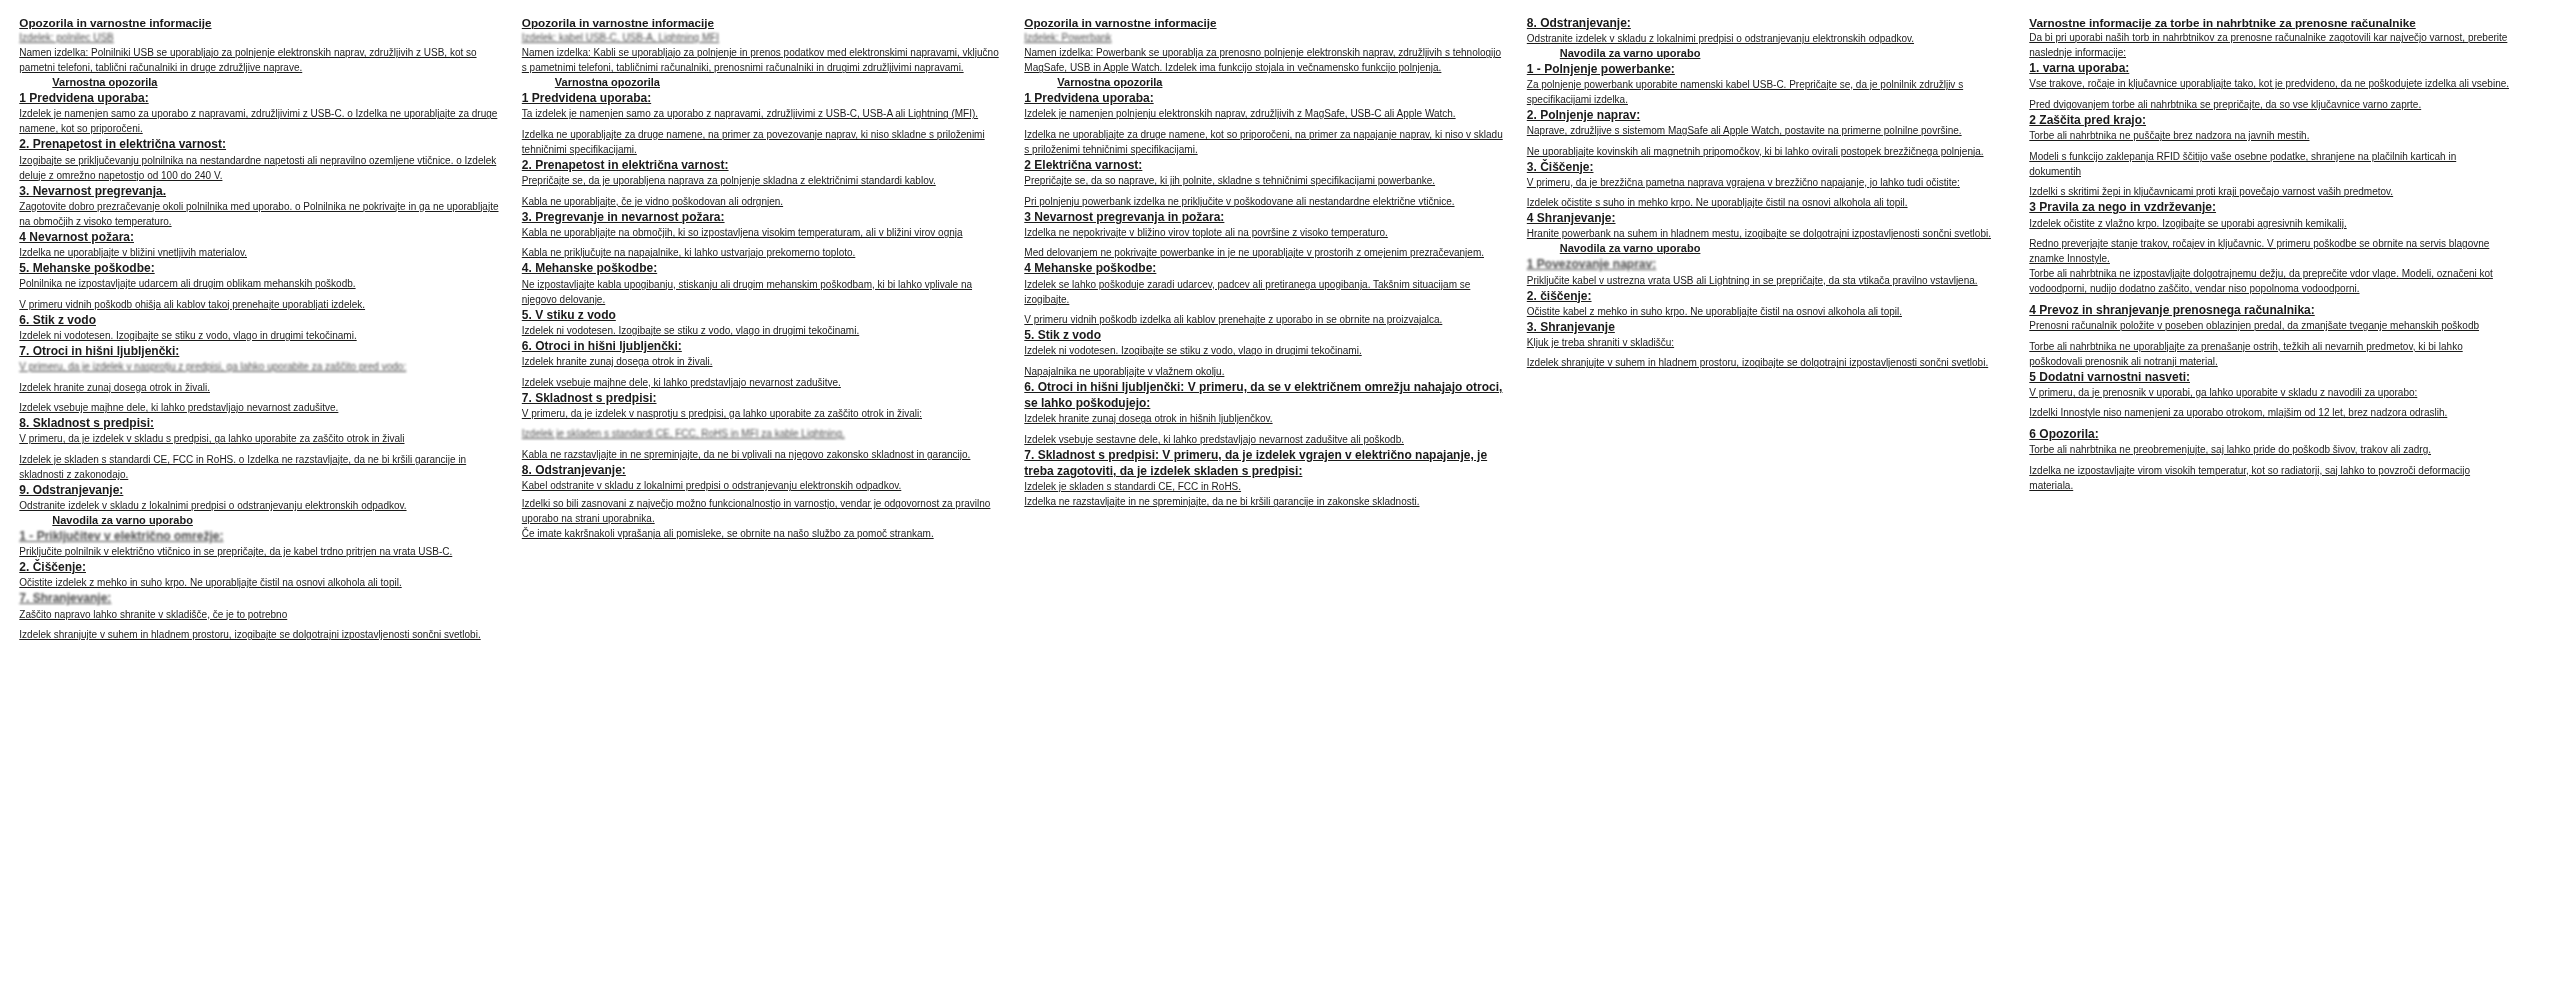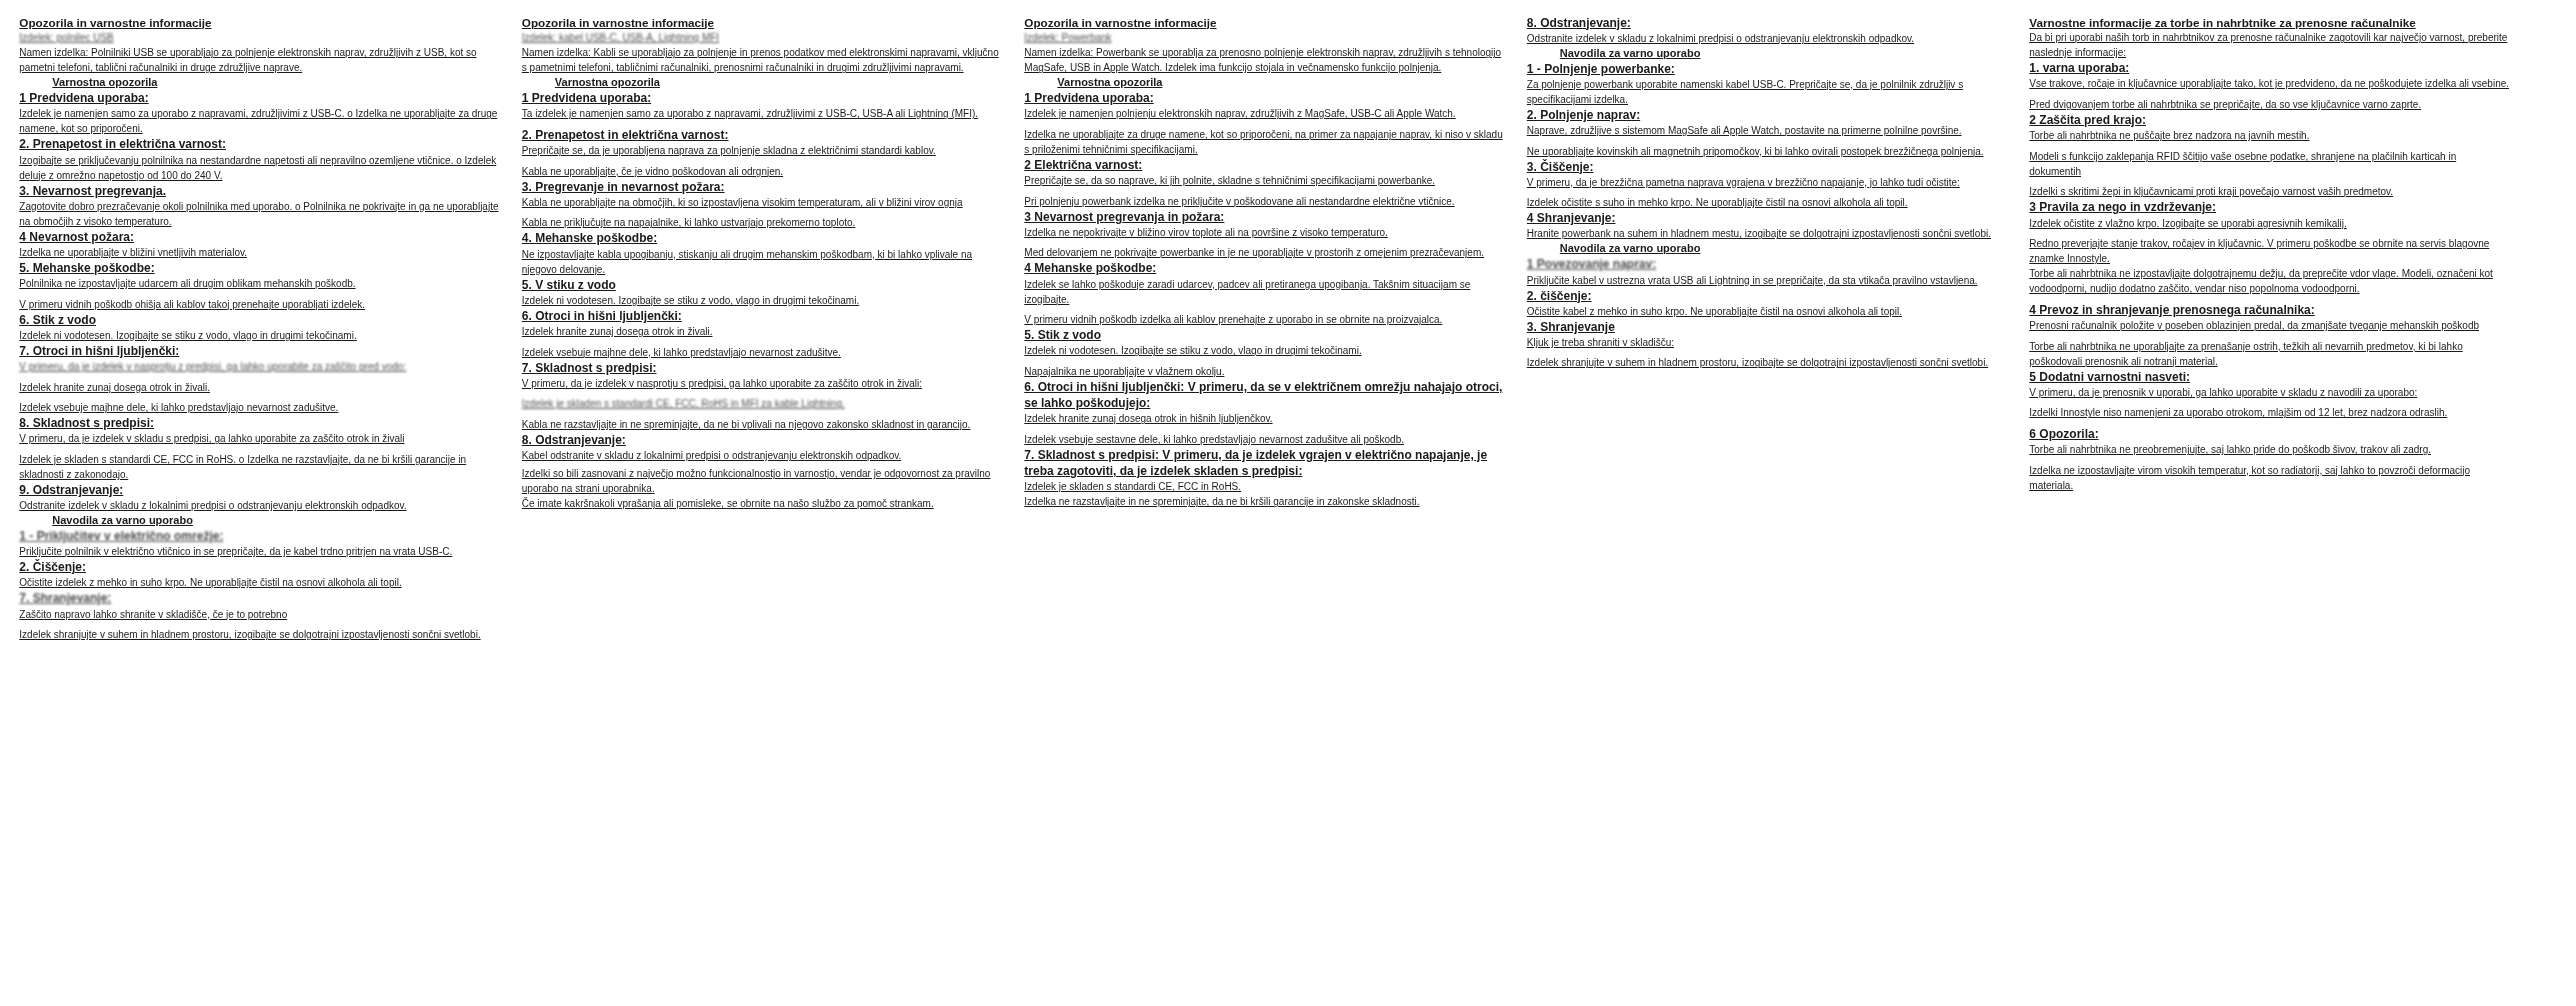--- a/index.html
+++ b/index.html
@@ -108,20 +108,21 @@
     <p class="para">Izdelek shranjujte v suhem in hladnem prostoru, izogibajte se dolgotrajni izpostavljenosti sončni svetlobi.</p>
   </div>
 
   <div class="col">
     <h3 class="doc-title">Opozorila in varnostne informacije</h3>
     <p class="para blurred-soft">Izdelek: kabel USB-C, USB-A, Lightning MFI</p>
     <p class="para">Namen izdelka: Kabli se uporabljajo za polnjenje in prenos podatkov med elektronskimi napravami, vključno s pametnimi telefoni, tabličnimi računalniki, prenosnimi računalniki in drugimi združljivimi napravami.</p>
     <h4 class="sec-head">Varnostna opozorila</h4>
     <h4 class="sub-head">1 Predvidena uporaba:</h4>
     <p class="para tight">Ta izdelek je namenjen samo za uporabo z napravami, združljivimi z USB-C, USB-A ali Lightning (MFI).</p>
+    <p class="para">Izdelka ne uporabljajte za druge namene, na primer za povezovanje naprav, ki niso skladne s priloženimi tehničnimi specifikacijami.</p>
     <h4 class="sub-head">2. Prenapetost in električna varnost:</h4>
     <p class="para tight">Prepričajte se, da je uporabljena naprava za polnjenje skladna z električnimi standardi kablov.</p>
     <p class="para">Kabla ne uporabljajte, če je vidno poškodovan ali odrgnjen.</p>
     <h4 class="sub-head">3. Pregrevanje in nevarnost požara:</h4>
     <p class="para tight">Kabla ne uporabljajte na območjih, ki so izpostavljena visokim temperaturam, ali v bližini virov ognja</p>
     <p class="para">Kabla ne priključujte na napajalnike, ki lahko ustvarjajo prekomerno toploto.</p>
     <h4 class="sub-head">4. Mehanske poškodbe:</h4>
     <p class="para">Ne izpostavljajte kabla upogibanju, stiskanju ali drugim mehanskim poškodbam, ki bi lahko vplivale na njegovo delovanje.</p>
     <h4 class="sub-head">5. V stiku z vodo</h4>
     <p class="para">Izdelek ni vodotesen. Izogibajte se stiku z vodo, vlago in drugimi tekočinami.</p>

